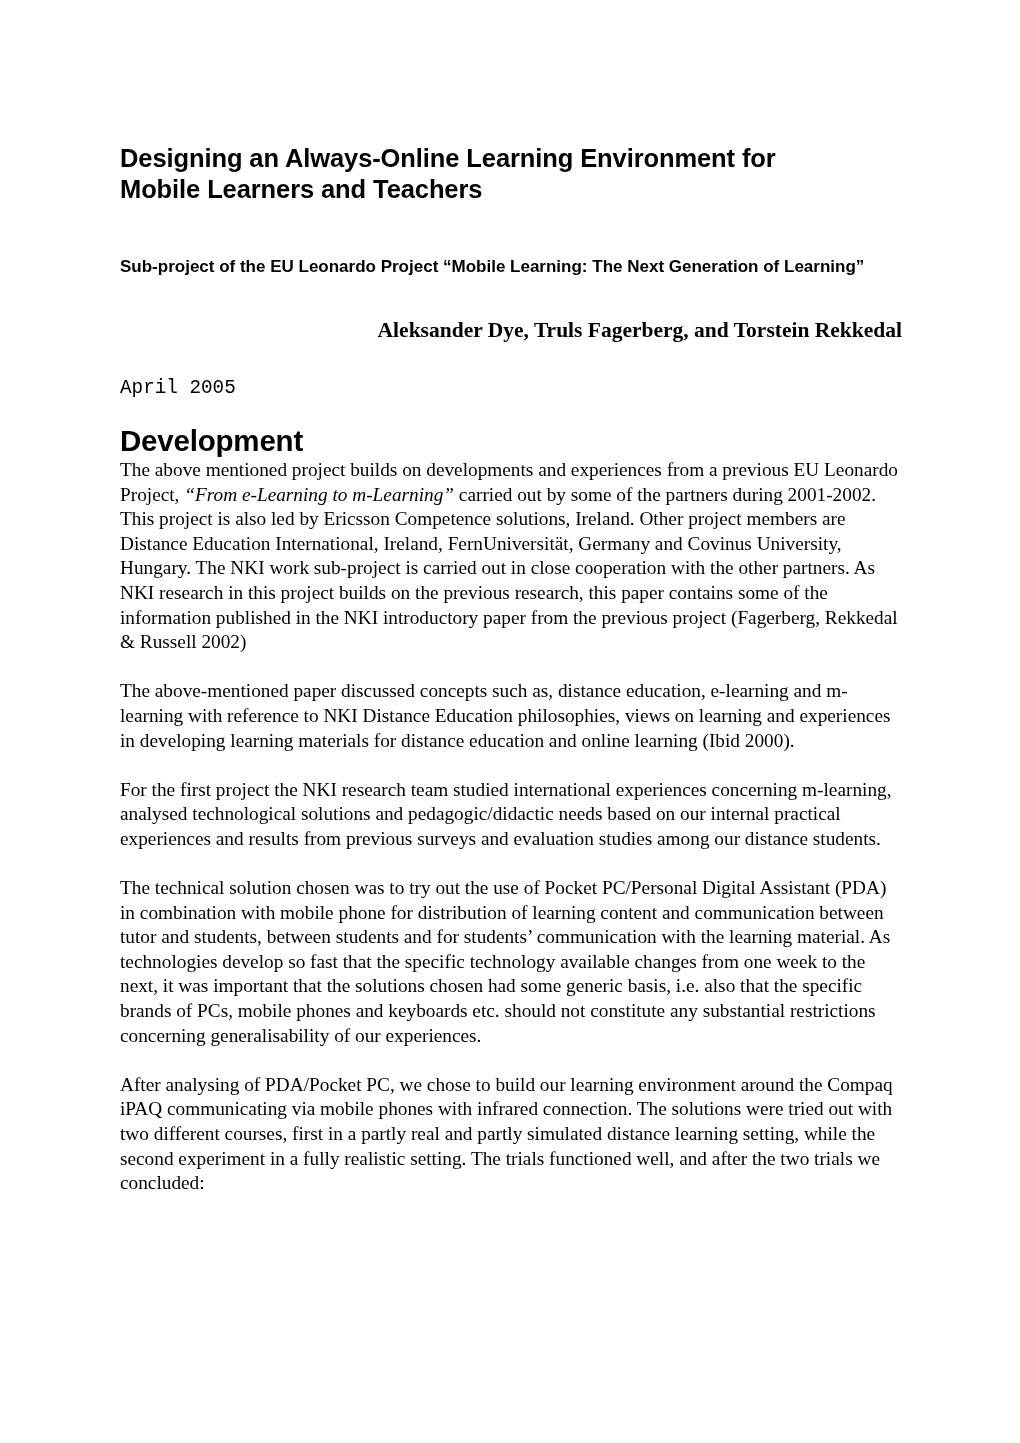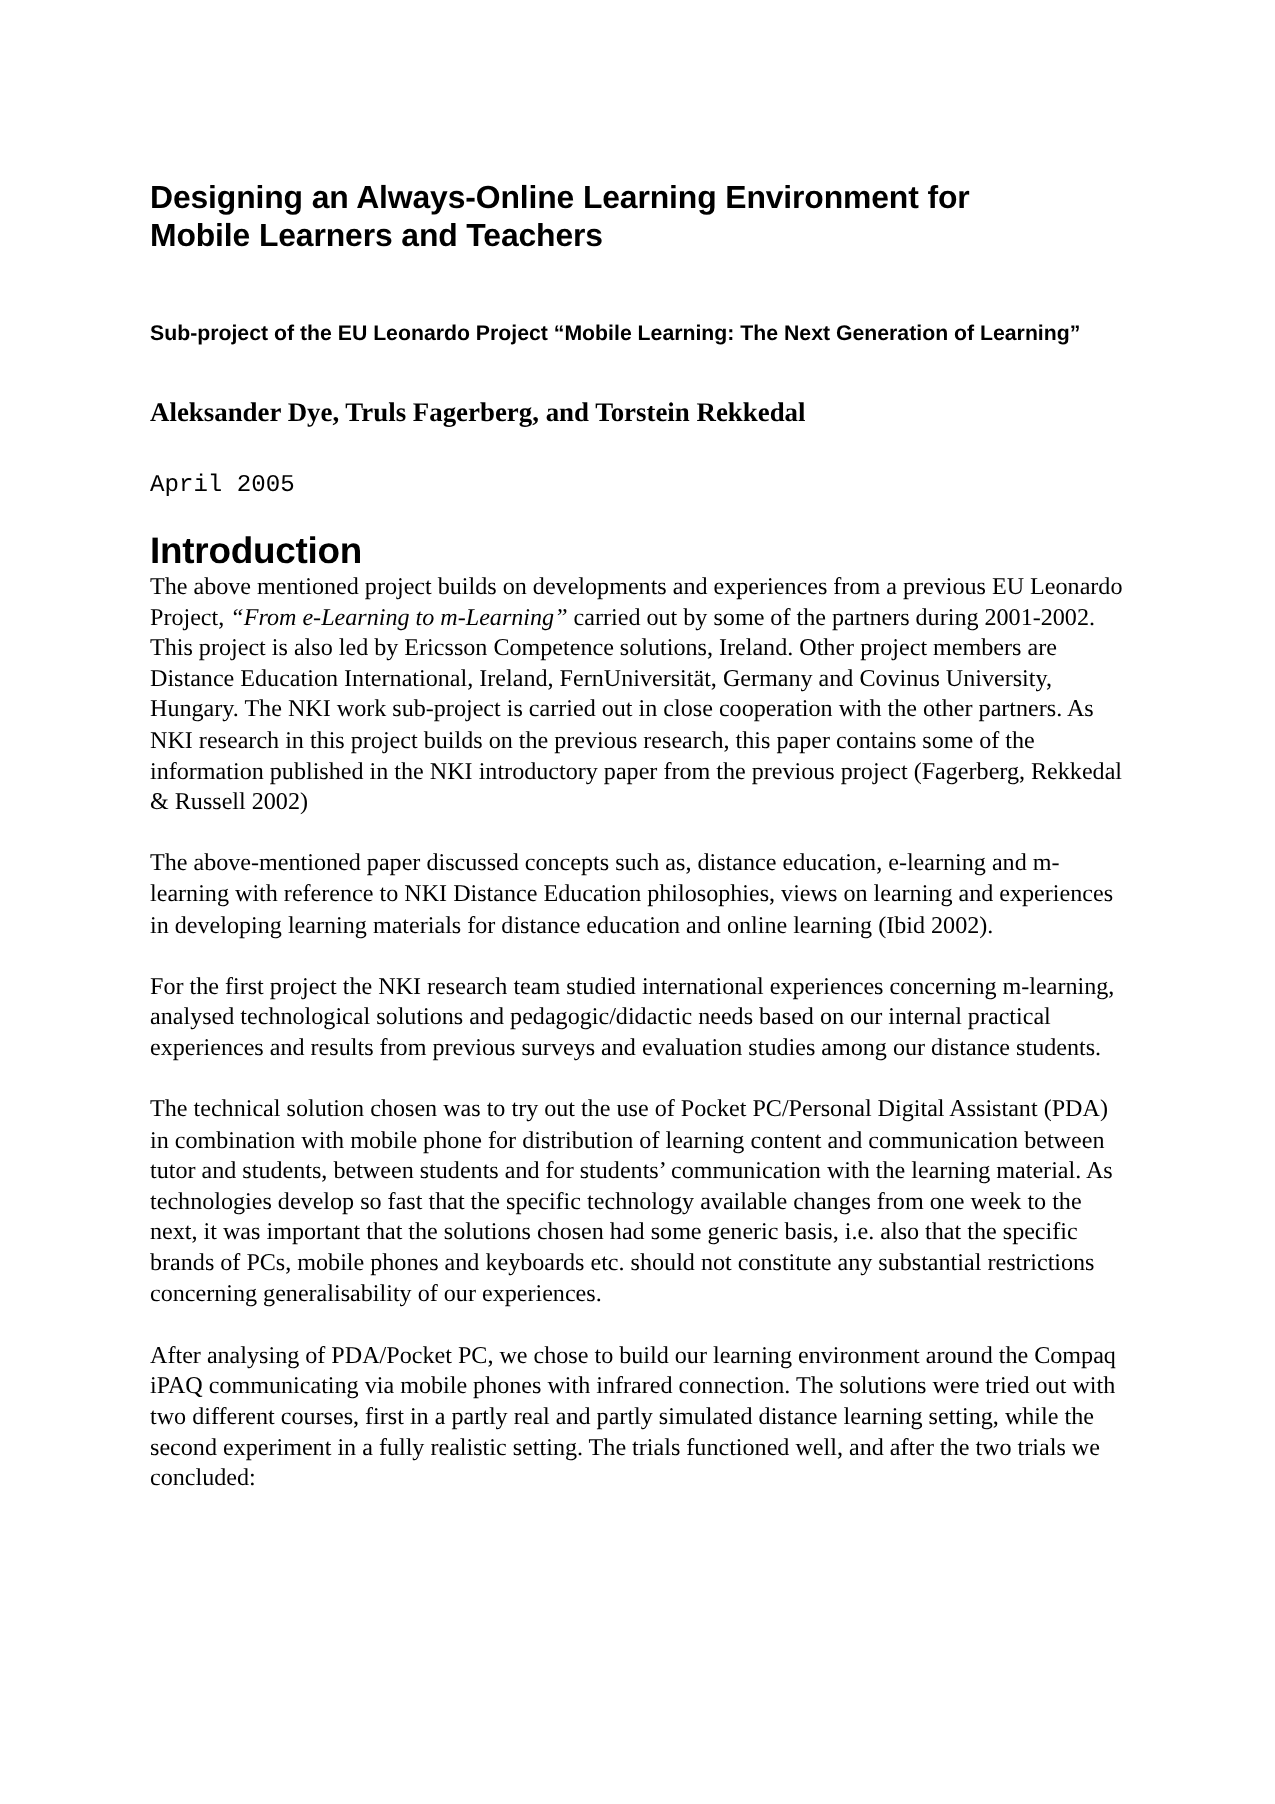--- a/index.html
+++ b/index.html
@@ -55,20 +55,21 @@
   }
 
   
   .author-block {
     font-family: "Liberation Serif", "DejaVu Serif", serif;
     font-weight: bold;
     font-size: 21.5px;
     line-height: 27px;
     margin: 0;
     padding-top: 39px;
+    text-align: right;
   }
   .author-block .line { display: block; }
 
   
   .doc-date {
     font-family: Liberation Mono, monospace;
     font-size: 19.3px;
     line-height: 24px;
     margin: 0;
     padding-top: 32px;
@@ -108,24 +109,24 @@
     <h1 class="doc-title">Designing an Always-Online Learning Environment for Mobile Learners and Teachers</h1>
 
     <h2 class="doc-subtitle">Sub-project of the EU Leonardo Project “Mobile Learning: The Next Generation of Learning”</h2>
 
     <div class="author-block">
       <span class="line">Aleksander Dye, Truls Fagerberg, and Torstein Rekkedal</span>
     </div>
 
     <p class="doc-date">April 2005</p>
 
-    <h2 class="section-heading">Introduction</h2>
+    <h2 class="section-heading">Development</h2>
 
     <div id="paragraph-host">
         <p class="body-text"><span>The above mentioned project builds on developments and experiences from a previous EU Leonardo Project, </span><em>“From e-Learning to m-Learning”</em><span> carried out by some of the partners during 2001-2002. This project is also led by Ericsson Competence solutions, Ireland. Other project members are Distance Education International, Ireland, FernUniversität, Germany and Covinus University, Hungary. The NKI work sub-project is carried out in close cooperation with the other partners. As NKI research in this project builds on the previous research, this paper contains some of the information published in the NKI introductory paper from the previous project (Fagerberg, Rekkedal &amp; Russell 2002)</span></p>
-        <p class="body-text"><span>The above-mentioned paper discussed concepts such as, distance education, e-learning and m-learning with reference to NKI Distance Education philosophies, views on learning and experiences in developing learning materials for distance education and online learning (Ibid 2002).</span></p>
+        <p class="body-text"><span>The above-mentioned paper discussed concepts such as, distance education, e-learning and m-learning with reference to NKI Distance Education philosophies, views on learning and experiences in developing learning materials for distance education and online learning (Ibid 2000).</span></p>
         <p class="body-text"><span>For the first project the NKI research team studied international experiences concerning m-learning, analysed technological solutions and pedagogic/didactic needs based on our internal practical experiences and results from previous surveys and evaluation studies among our distance students.</span></p>
         <p class="body-text"><span>The technical solution chosen was to try out the use of Pocket PC/Personal Digital Assistant (PDA) in combination with mobile phone for distribution of learning content and communication between tutor and students, between students and for students’ communication with the learning material. As technologies develop so fast that the specific technology available changes from one week to the next, it was important that the solutions chosen had some generic basis, i.e. also that the specific brands of PCs, mobile phones and keyboards etc. should not constitute any substantial restrictions concerning generalisability of our experiences.</span></p>
         <p class="body-text"><span>After analysing of PDA/Pocket PC, we chose to build our learning environment around the Compaq iPAQ communicating via mobile phones with infrared connection. The solutions were tried out with two different courses, first in a partly real and partly simulated distance learning setting, while the second experiment in a fully realistic setting. The trials functioned well, and after the two trials we concluded:</span></p>
       </div>
 
   </div>
 </div>
 
 </body></html>

